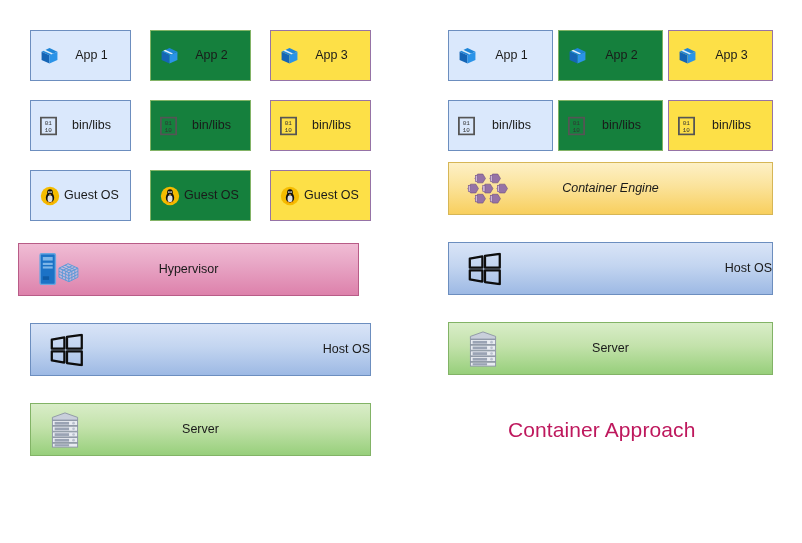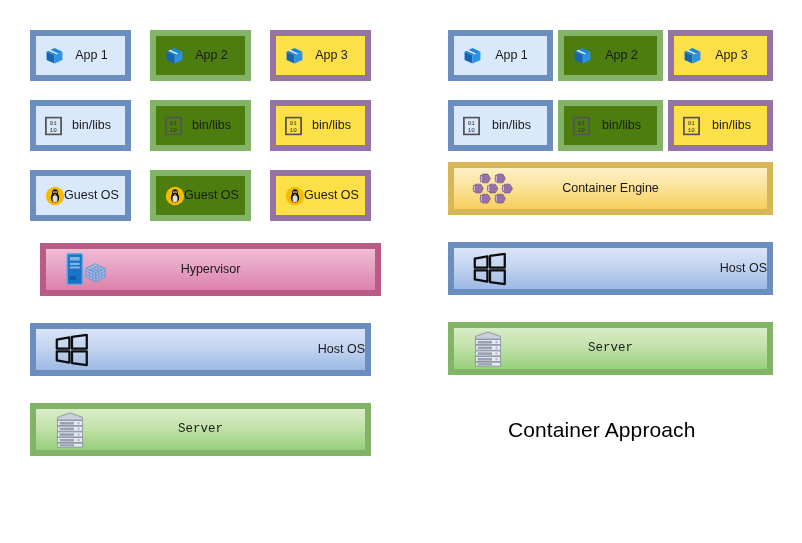--- a/index.html
+++ b/index.html
@@ -18,21 +18,21 @@
 
   #diagram {
     position: absolute;
     inset: 0;
   }
 
   
   .box {
     position: absolute;
     box-sizing: border-box;
-    border: 6px solid #701a75;
+    border: 1px solid #701a75;
     display: flex;
     align-items: center;
     justify-content: center;
     font-size: 12.5px;
     color: #1a1a1a;
     line-height: 1;
   }
   .box .ico {
     position: absolute;
     display: block;
@@ -64,47 +64,47 @@
     left: 18px;
     top: 50%;
     transform: translateY(-50%);
   }
   .band .lbl {
     font-size: 12.5px;
   }
 
   
   .t-blue   { background: #dae8fc; border-color: #6c8ebf; }
-  .t-green  { background: #4d7c0f; border-color: #82b366; }
+  .t-green  { background: #15803d; border-color: #82b366; }
   .t-purple { background: #fde047; border-color: #9673a6; }
 
   .t-hypervisor {
     background: linear-gradient(180deg, #f0bcd4 0%, #e8a7c6 38%, #dd81ab 100%);
     border-color: #b85c87;
   }
   .t-hostos {
     background: linear-gradient(180deg, #d9e4f7 0%, #c3d5f0 45%, #9db9e4 100%);
     border-color: #6c8ebf;
     justify-content: flex-end;
   }
   .t-server {
     background: linear-gradient(180deg, #d9edc8 0%, #c3e2ab 45%, #97cf7b 100%);
     border-color: #82b366;
-    font-family: Liberation Mono, monospace;
   }
   .t-engine {
     background: linear-gradient(180deg, #fdf0c6 0%, #fbe39b 45%, #f8cf5e 100%);
     border-color: #d6b656;
+    font-style: italic;
   }
 
   
   .caption {
     position: absolute;
     font-size: 21px;
-    color: #000000;
+    color: #be185d;
     white-space: nowrap;
     letter-spacing: 0.1px;
   }
 
   
   .ico.i-app   { width: 19px; height: 19px; }
   .ico.i-bin   { width: 17px; height: 19px; }
   .ico.i-tux   { width: 20px; height: 20px; }
   .ico.i-hyp   { width: 44px; height: 36px; }
   .ico.i-win   { width: 36px; height: 33px; }
@@ -235,21 +235,21 @@
         <circle cx="13.2" cy="7.6" r="0.6" fill="#111"></circle>
         <polygon points="12,9.2 10.5,10.8 13.5,10.8" fill="#f5a000"></polygon>
         <ellipse cx="9.3" cy="19.6" rx="2.2" ry="1.1" fill="#f5a000"></ellipse>
         <ellipse cx="14.7" cy="19.6" rx="2.2" ry="1.1" fill="#f5a000"></ellipse>
         <ellipse cx="12" cy="15.2" rx="3" ry="4" fill="#f0f0f0" opacity="0.92"></ellipse>
       </svg>
     </span>
     <span class="lbl">Guest OS</span>
   </div>
 
-  <div class="box band t-hypervisor" style="left:40px; top:243px; width:341px;">
+  <div class="box band t-hypervisor" style="left:18px; top:243px; width:341px;">
     <span class="ico i-hyp">
       <svg viewBox="0 0 48 40" width="44" height="36">
         <rect x="3" y="2" width="17" height="34" rx="1.5" fill="#1b72c6" stroke="#6aa6e0" stroke-width="1.6"></rect>
         <rect x="6" y="5.5" width="11" height="4" fill="#7fb6e8"></rect>
         <rect x="6" y="12" width="11" height="2.4" fill="#7fb6e8"></rect>
         <rect x="6" y="16" width="11" height="2.4" fill="#7fb6e8"></rect>
         <rect x="6" y="27" width="7" height="4" fill="#0f5ba6"></rect>
         <g stroke="#5f9ad8" stroke-width="1.1" fill="#a9cdf0" fill-opacity="0.55">
           <polygon points="24,18 34,13 45,18 35,23"></polygon>
           <polygon points="24,18 35,23 35,33 24,28"></polygon>

